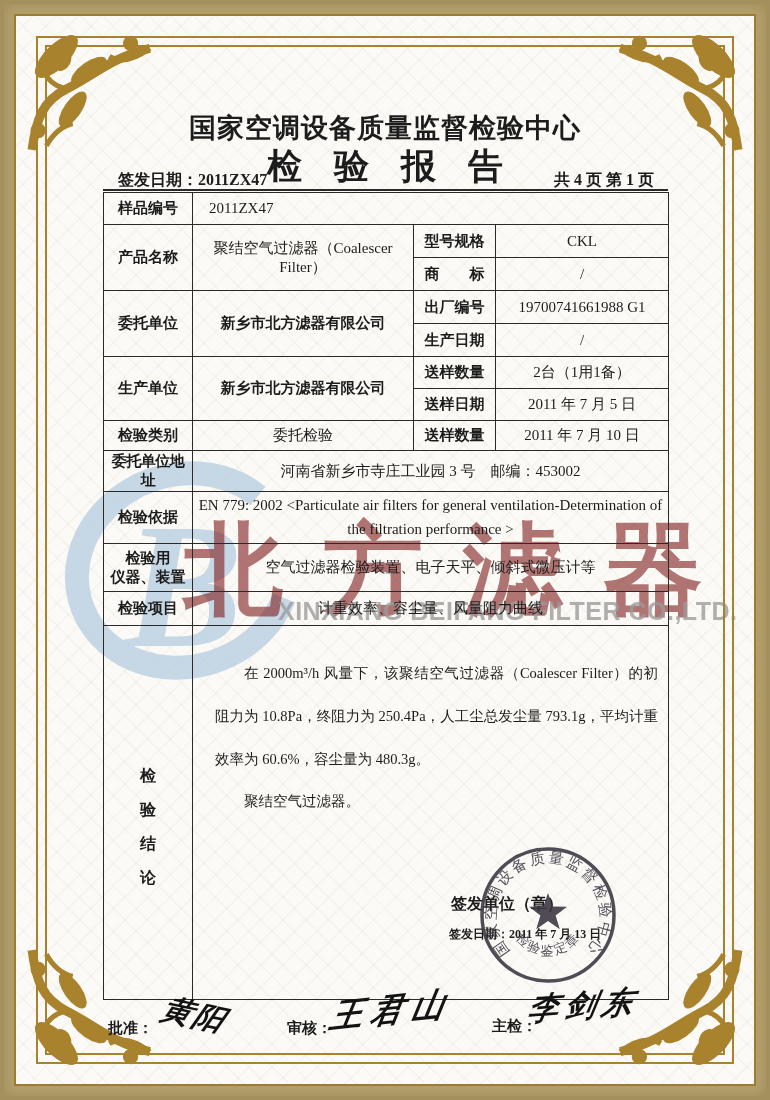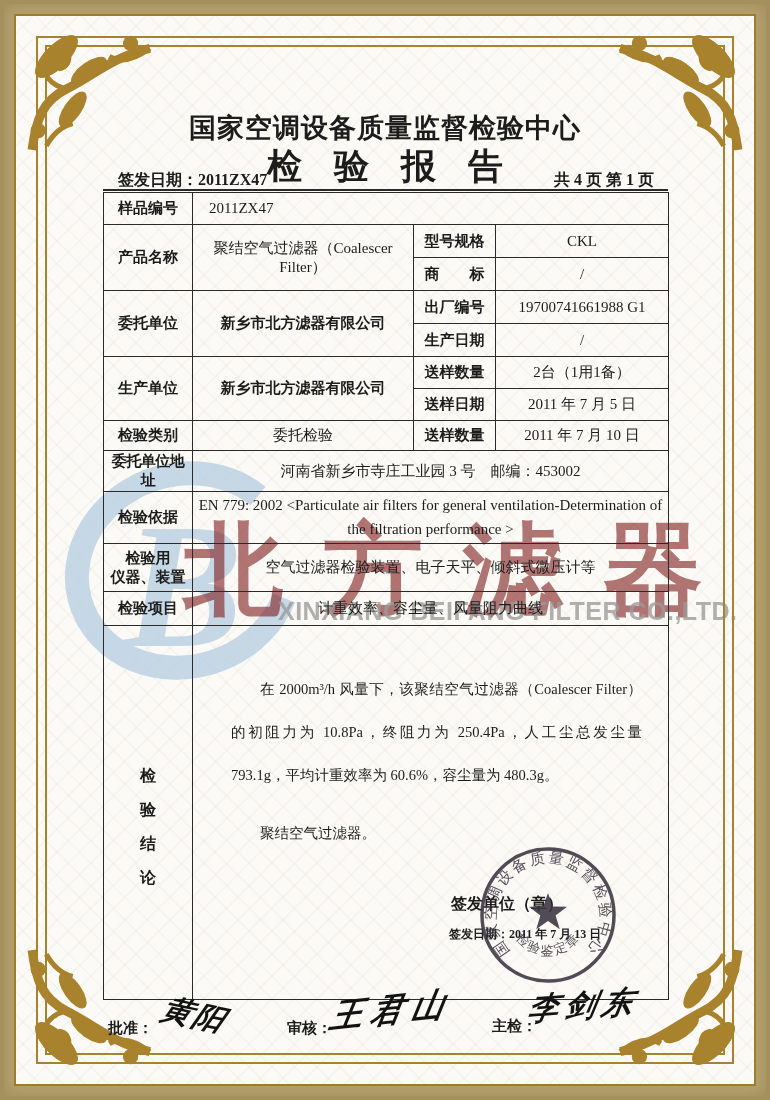--- a/index.html
+++ b/index.html
@@ -44,21 +44,21 @@
             border-collapse:collapse;table-layout:fixed;}
   table.doc td{border:1.6px solid #2a2a2a;text-align:center;vertical-align:middle;
                font-size:15px;padding:1px 3px;overflow:hidden;}
   td.lab{font-weight:bold;font-size:15px;}
   td.small-lab{font-size:13px;letter-spacing:-.5px;}
   td.en{font-size:13px;line-height:1.55;padding:2px 6px;}
   .concl-cell{position:relative;}
   .vlabel span{display:block;margin:13px 0;font-size:16px;font-weight:bold;}
   .concl-text{position:absolute;left:22px;right:10px;top:26px;text-align:justify;
               font-size:14.5px;line-height:2.95;}
-  .concl-text p{margin:16px;text-indent:2em;}
+  .concl-text p{margin:0;text-indent:2em;}
   .issue-unit{position:absolute;left:258px;top:268px;font-size:16px;font-weight:bold;z-index:1;white-space:nowrap;}
   .issue-date{position:absolute;left:256px;top:300px;font-size:12px;font-weight:bold;z-index:1;white-space:nowrap;}
   .stamp{position:absolute;left:269px;top:203px;width:172px;height:172px;z-index:2;opacity:.88;}
 
   
   .foot{position:absolute;left:0;top:0;width:770px;z-index:5;}
   .flabel{position:absolute;font-size:15px;font-weight:bold;margin-top:17px;}
   .sig{position:absolute;font-family:"DejaVu Sans","Liberation Sans",sans-serif;
        font-style:italic;font-weight:bold;color:#131313;white-space:nowrap;}
   .sig.approve{left:162px;top:995px;font-size:30px;transform:rotate(12deg) skewX(-10deg);letter-spacing:2px;}

